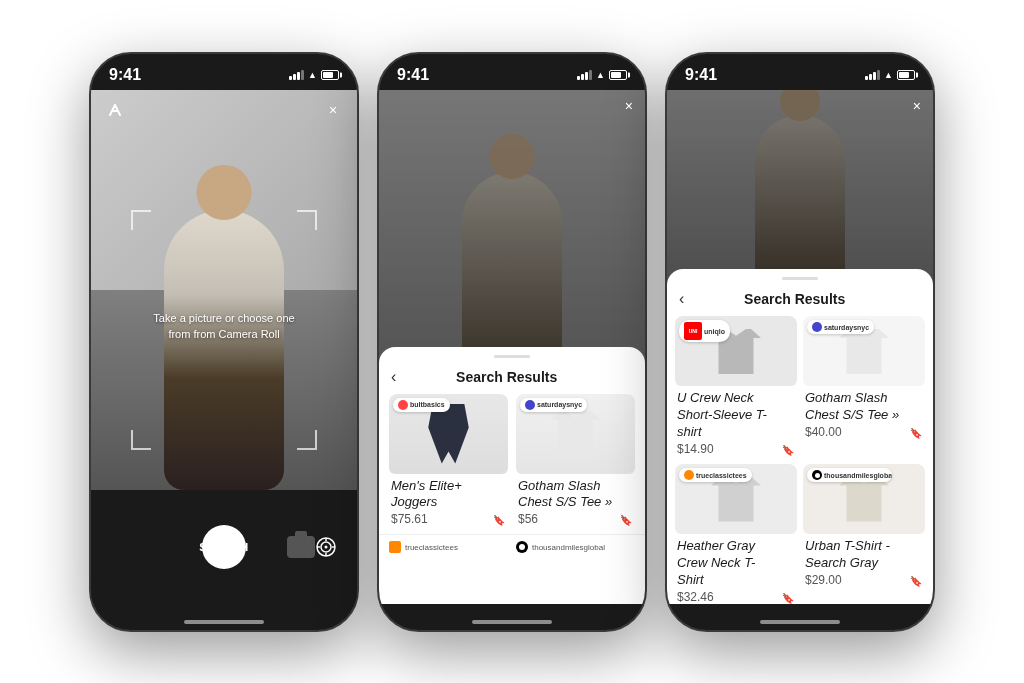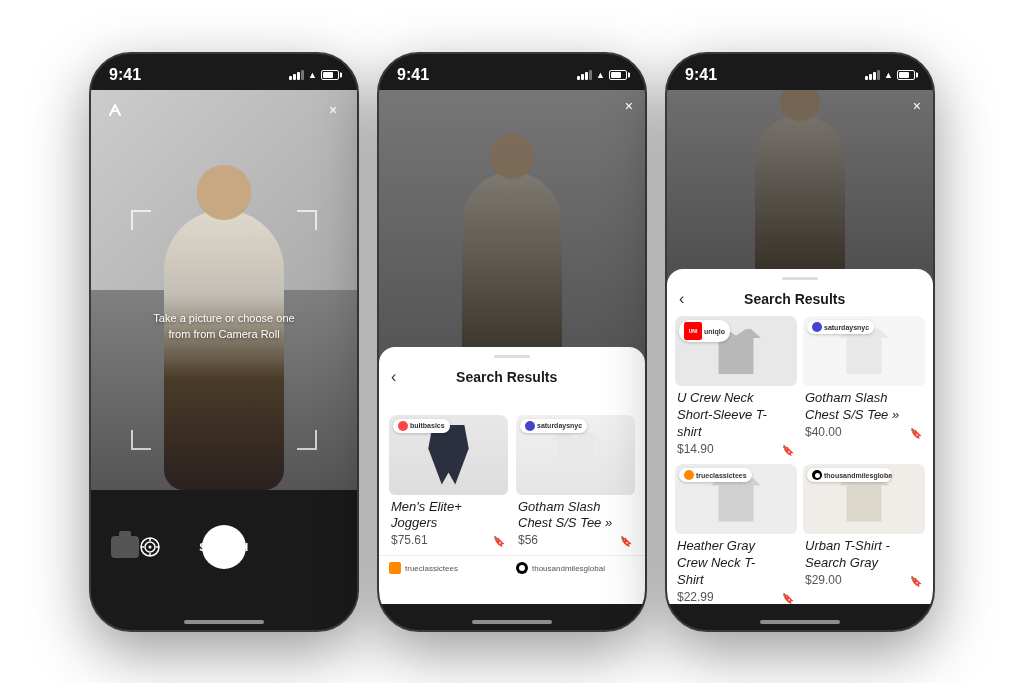--- a/index.html
+++ b/index.html
@@ -213,21 +213,21 @@
     }
     .cam-bottom {
       position: absolute;
       bottom: 0;
       left: 0;
       right: 0;
       height: 22%;
       background: #1a1a1a;
       display: flex;
       align-items: center;
-      justify-content: flex-start;
+      justify-content: flex-end;
       padding: 8px 20px;
     }
     .shutter-btn {
       width: 44px;
       height: 44px;
       background: white;
       border-radius: 50%;
       position: absolute;
       left: 50%;
       top: 50%;
@@ -328,21 +328,20 @@
       display: grid;
       grid-template-columns: 1fr 1fr;
       gap: 8px;
       padding: 0 10px;
     }
     .product-card {
       background: white;
       border-radius: 8px;
       overflow: hidden;
       position: relative;
-      margin-top: 21px;
     }
     .product-img {
       width: 100%;
       height: 80px;
       background: #f5f5f5;
       border-radius: 6px;
       display: flex;
       align-items: center;
       justify-content: center;
       overflow: hidden;
@@ -702,21 +701,21 @@
         <div class="product-card3">
           <div class="product-img3" style="background:#ececec;">
             <div class="tshirt tshirt-lightgray"></div>
           </div>
           <div class="brand-chip" style="top:4px;left:4px;">
             <div class="brand-dot true-dot"></div>
             <span>trueclassictees</span>
           </div>
           <div class="product-info">
             <div class="product-name">Heather Gray Crew Neck T-Shirt</div>
-            <div class="product-price">$22.99</div>
+            <div class="product-price">$32.46</div>
             <span class="bookmark-btn">🔖</span>
           </div>
         </div>
 
         <div class="product-card3">
           <div class="product-img3" style="background:#f0ede8;">
             <div class="tshirt tshirt-cream"></div>
           </div>
           <div class="brand-chip" style="top:4px;left:4px;">
             <div class="brand-dot tmg-dot" style="display:flex;align-items:center;justify-content:center;">

